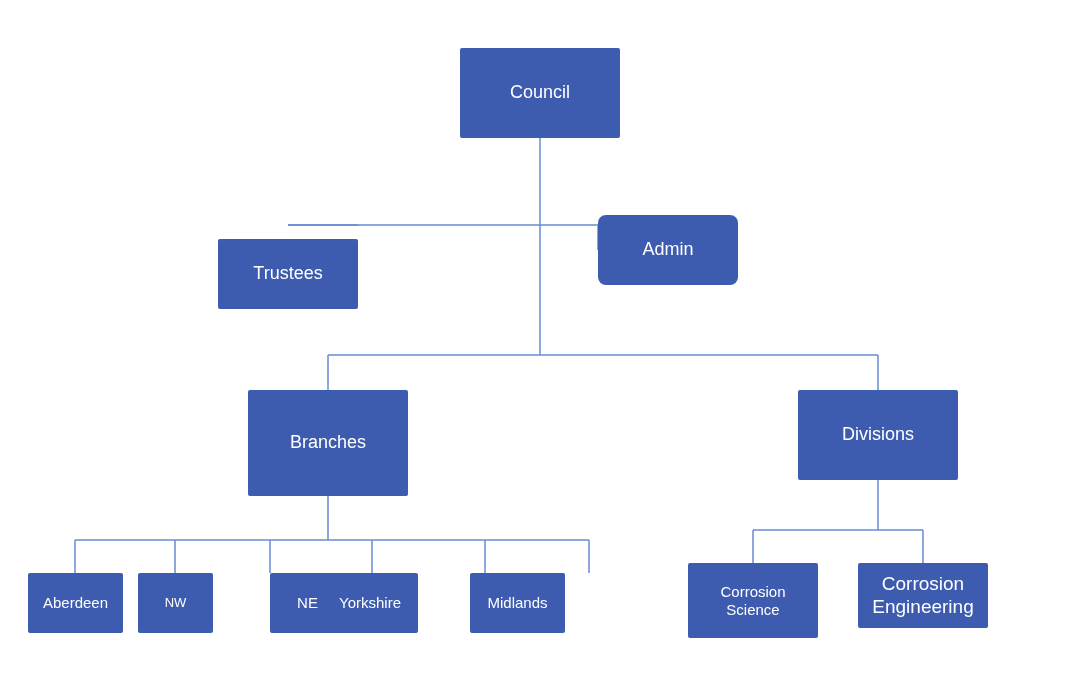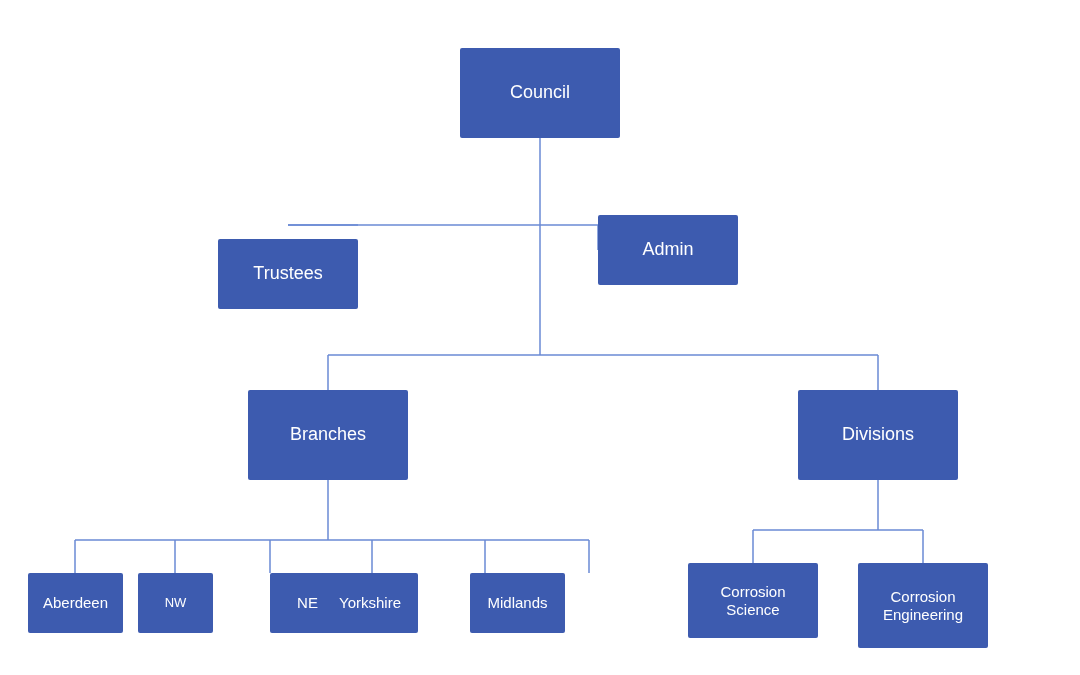--- a/index.html
+++ b/index.html
@@ -57,26 +57,27 @@
       top: 203px;
       margin-top: 36px;
     }
 
     
     .node-admin {
       width: 140px;
       height: 70px;
       left: 598px;
       top: 215px;
+      border-radius: 8px;
     }
 
     
     .node-branches {
       width: 160px;
-      height: 90px;
+      height: 106px;
       left: 248px;
       top: 390px;
     }
 
     
     .node-divisions {
       width: 160px;
       height: 90px;
       left: 798px;
       top: 390px;
@@ -143,24 +144,24 @@
       width: 130px;
       height: 75px;
       left: 688px;
       top: 563px;
       font-size: 15px;
     }
 
     
     .node-corrosion-engineering {
       width: 130px;
-      height: 85px;
+      height: 65px;
       left: 858px;
       top: 563px;
-      font-size: 15px;
+      font-size: 19px;
     }
   </style>
 </head>
 <body>
 
 <div class="org-chart">
 
   <svg class="connectors">
 
     <line x1="540" y1="138" x2="540" y2="225" stroke="#6a8ad4" stroke-width="1.5"></line>

